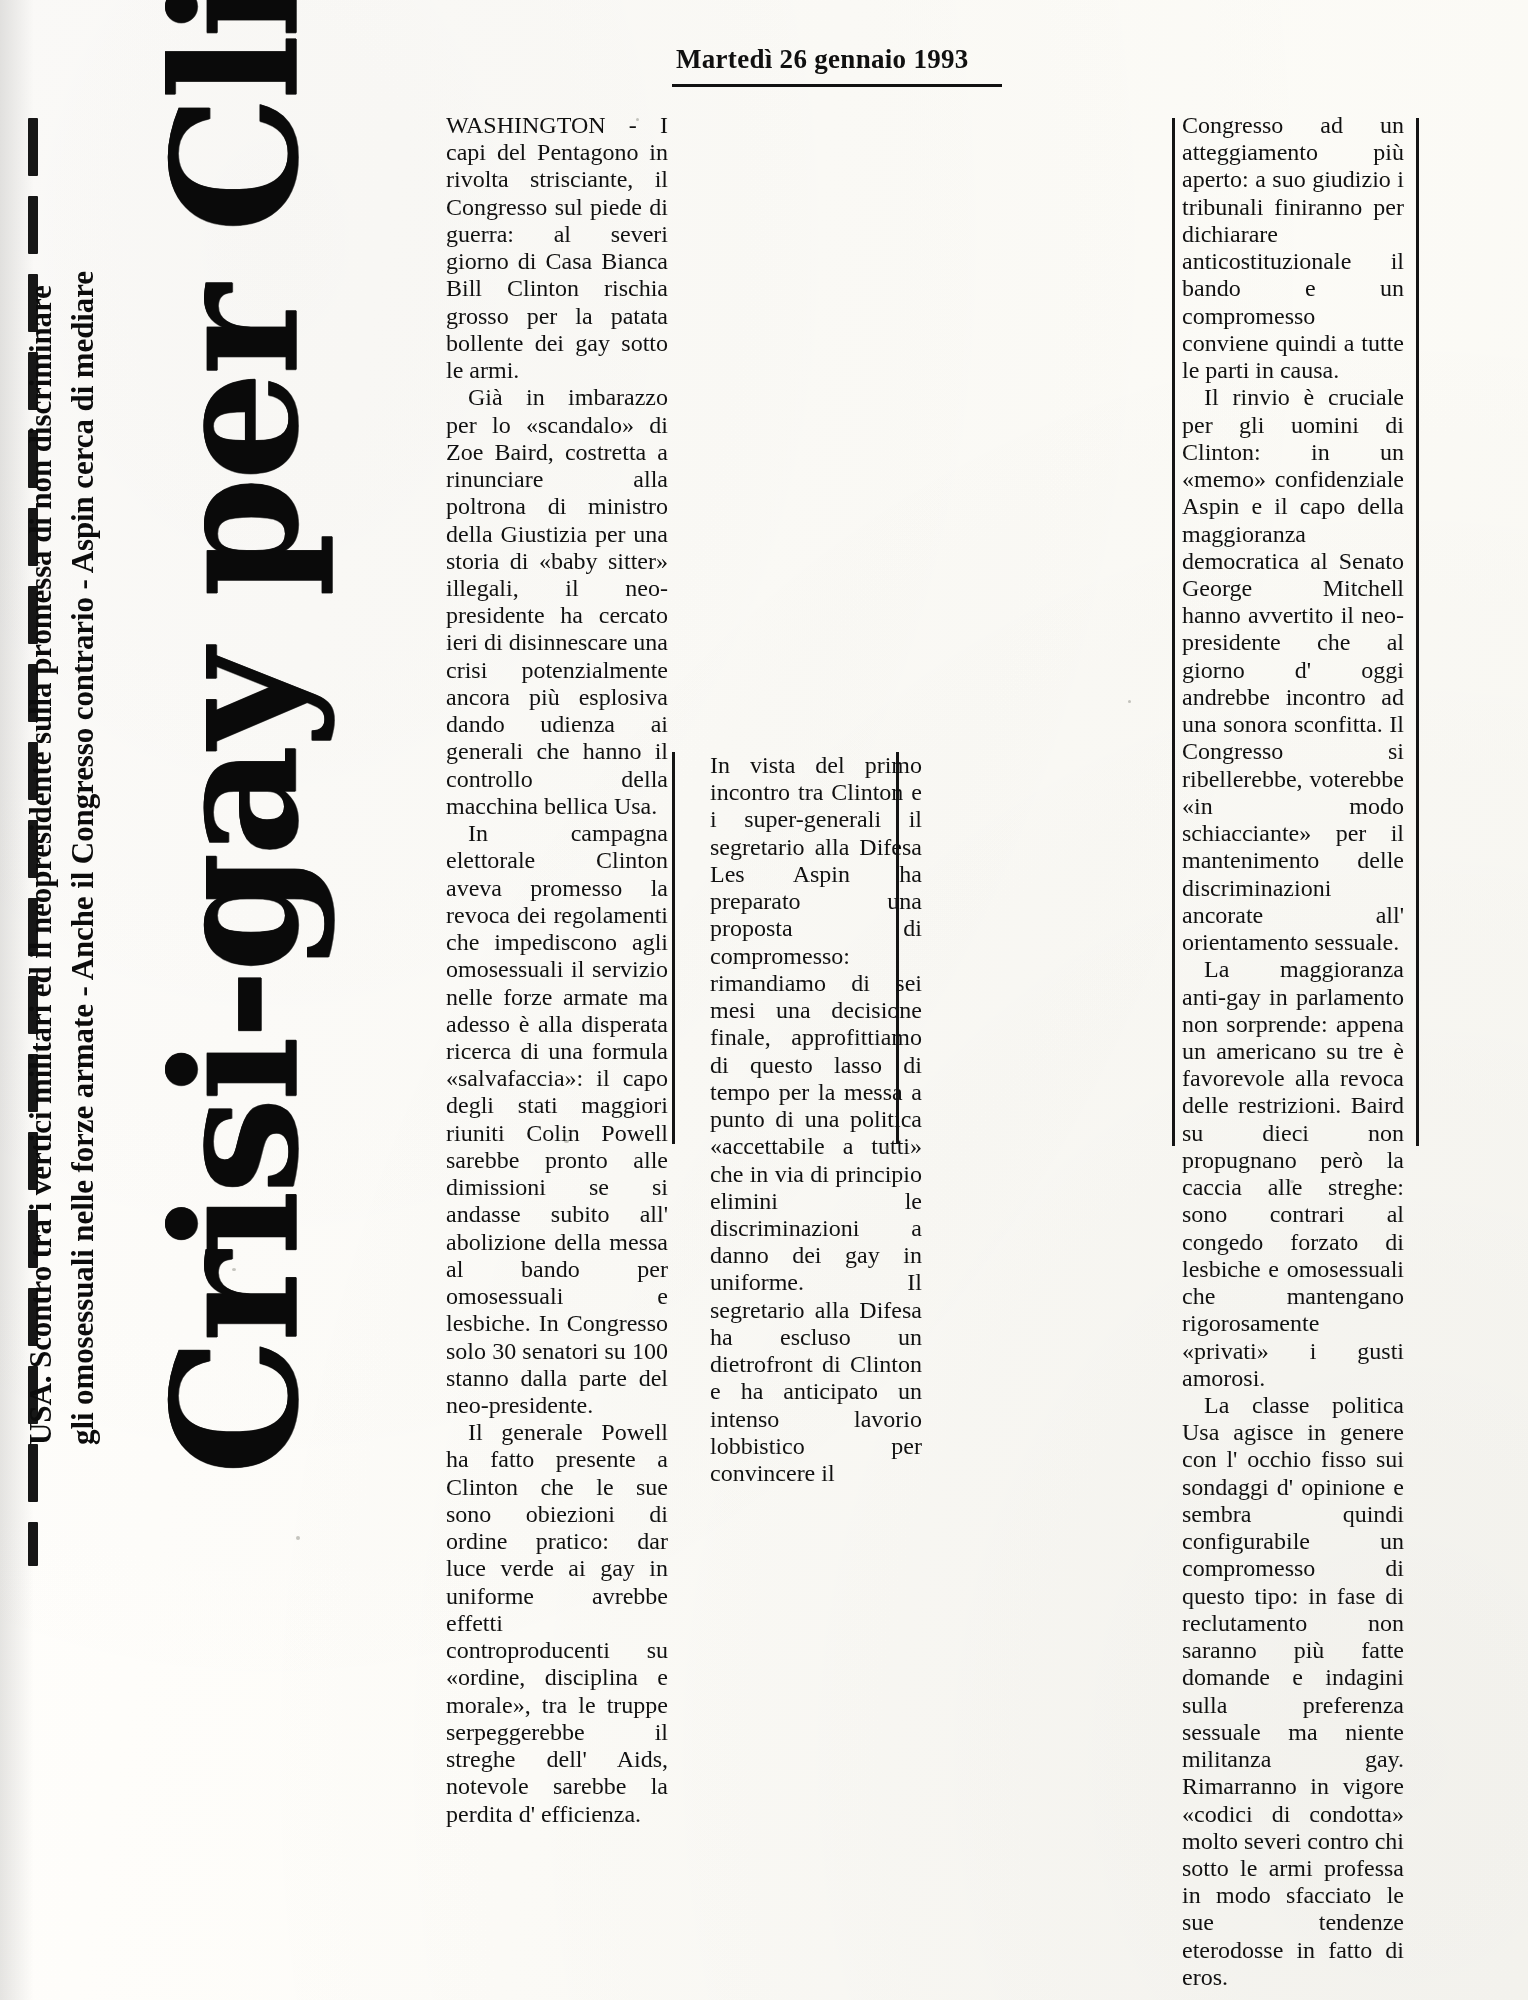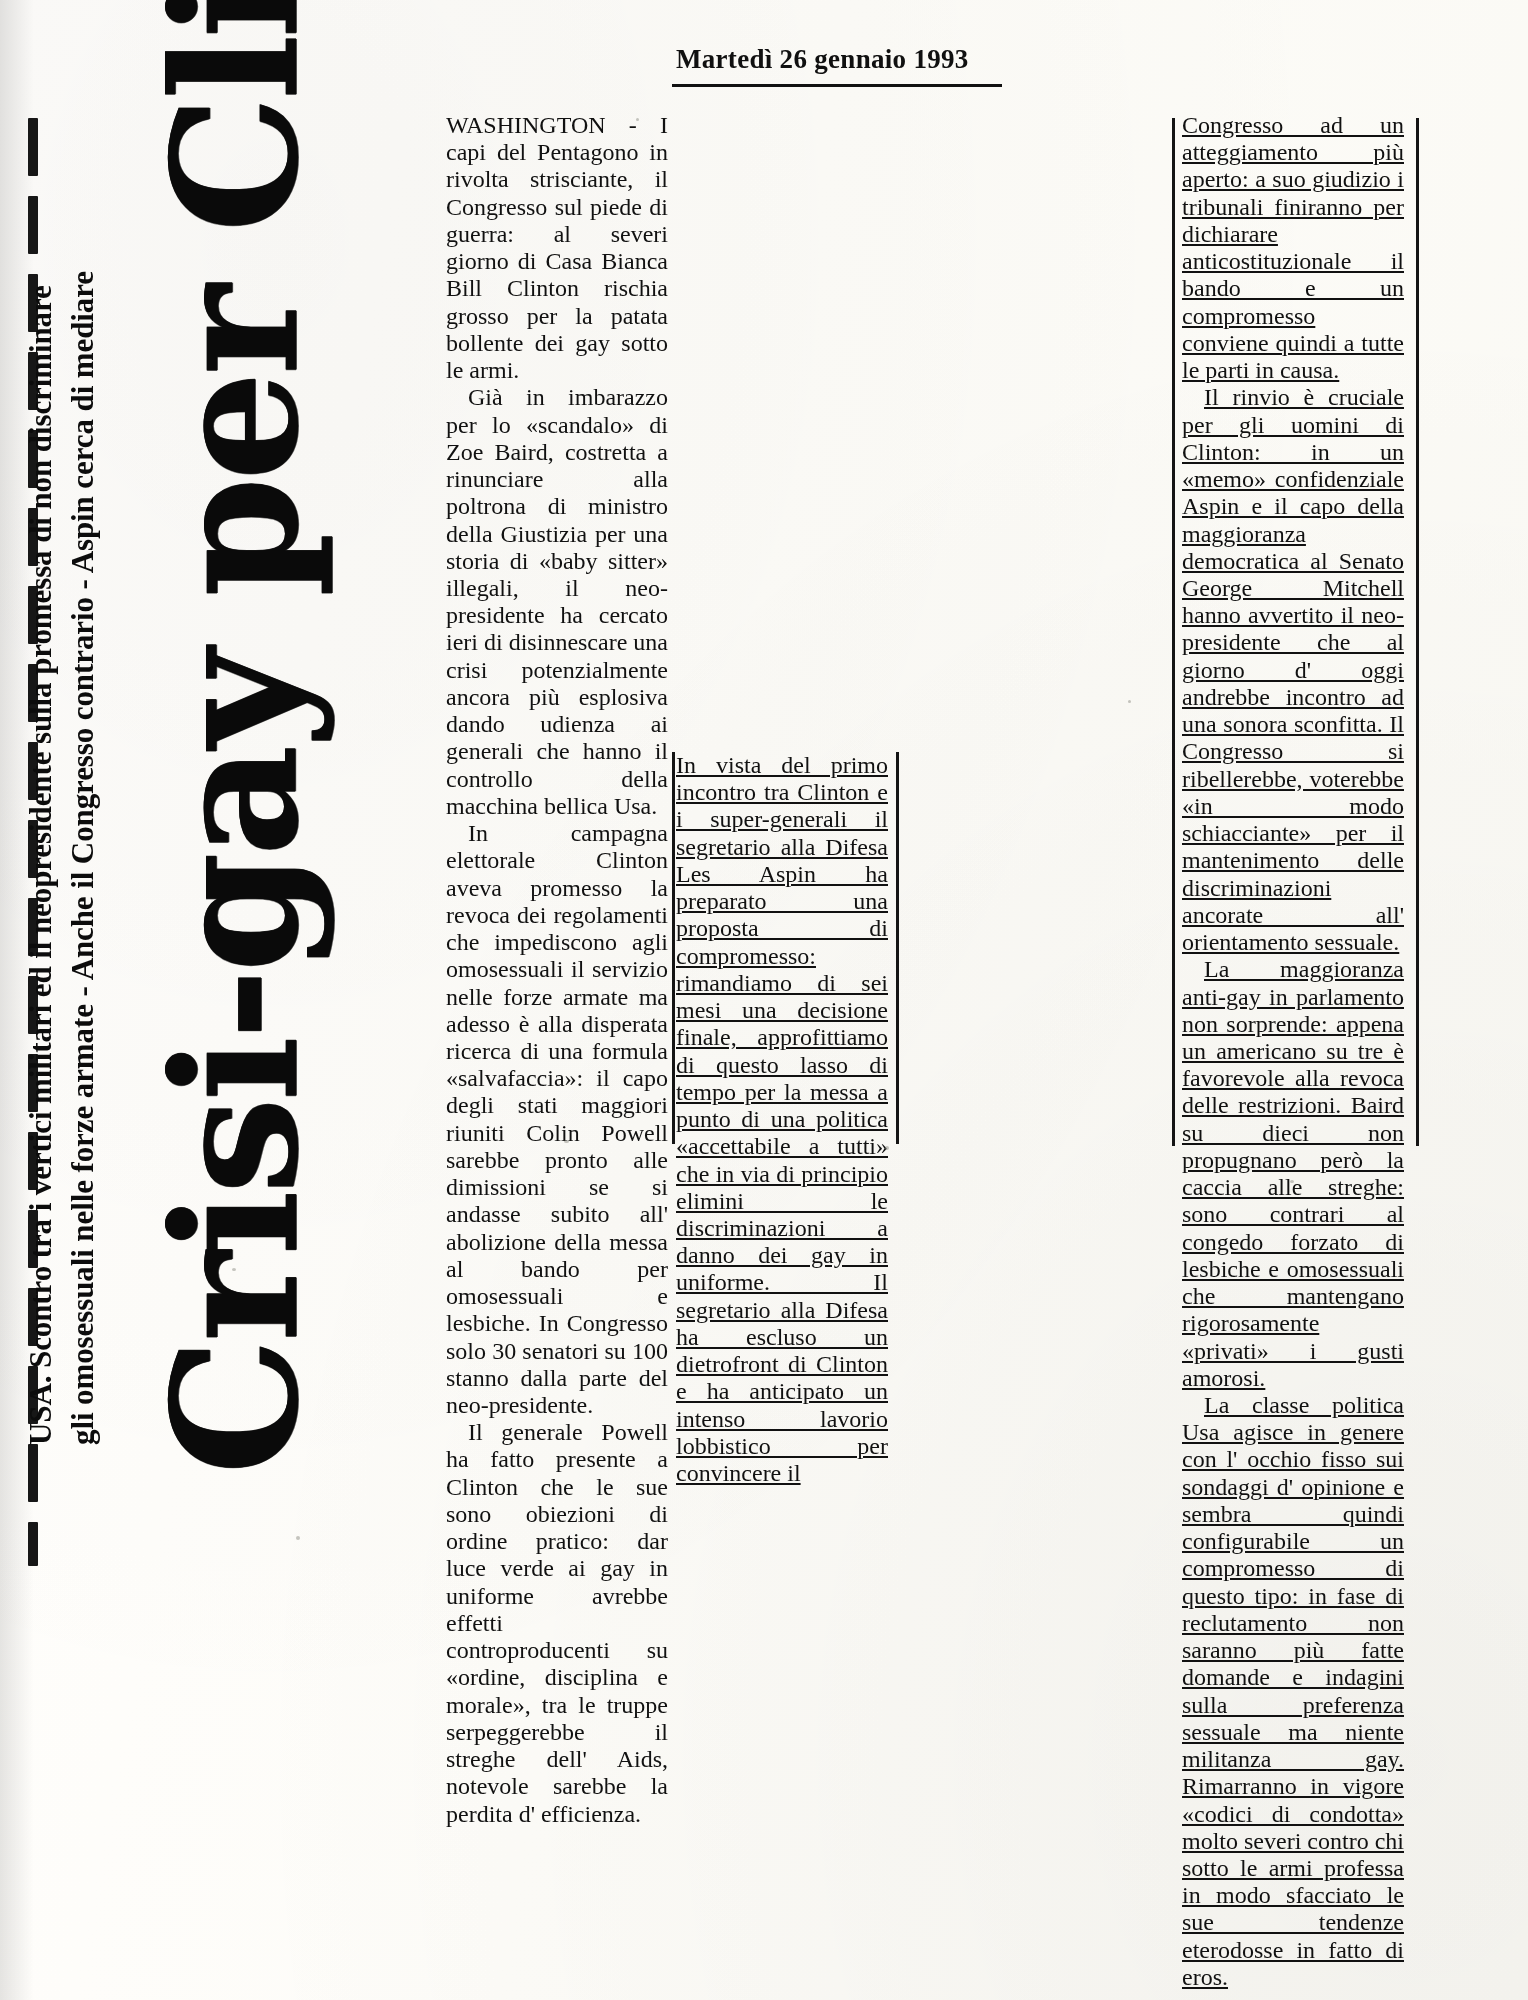--- a/index.html
+++ b/index.html
@@ -128,22 +128,22 @@
   .col p {
     margin: 0;
     text-indent: 22px;
   }
 
   .col p.lead {
     text-indent: 0;
   }
 
   .col-1 { left: 446px;  top: 112px;  width: 222px; }
-  .col-2 { left: 676px;  top: 752px;  width: 212px; text-decoration: underline; }
-  .col-3 { left: 1182px; top: 112px;  width: 222px; text-decoration: underline; }
+  .col-2 { left: 710px;  top: 752px;  width: 212px; }
+  .col-3 { left: 1182px; top: 112px;  width: 222px; }
 
   
   .col-rule {
     position: absolute;
     width: 3px;
     background: #141414;
   }
   .rule-a { left: 672px;  top: 752px;  height: 392px; }
   .rule-b { left: 896px;  top: 752px;  height: 392px; }
   .rule-c { left: 1172px; top: 118px;  height: 1028px; }

